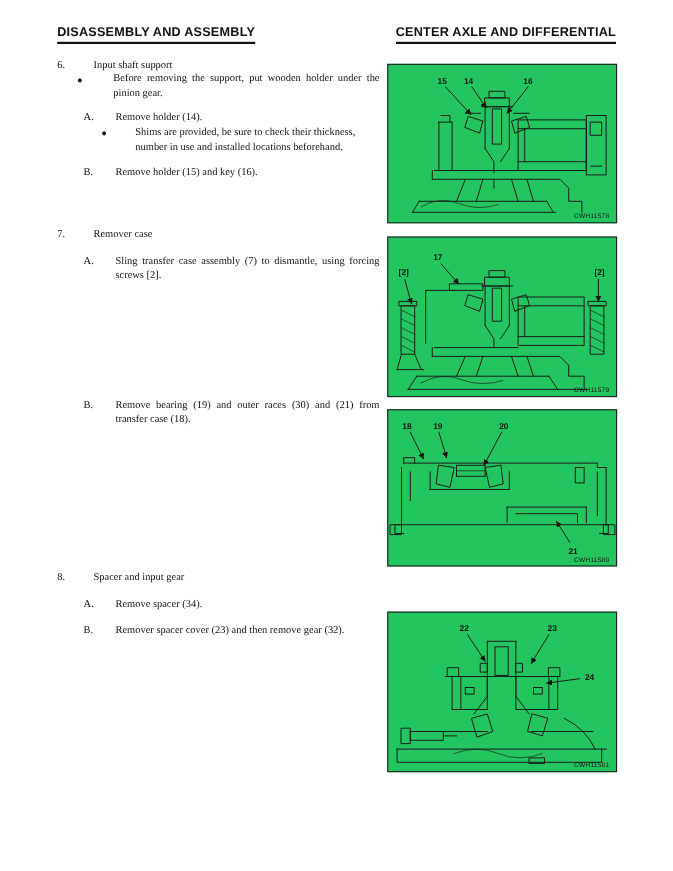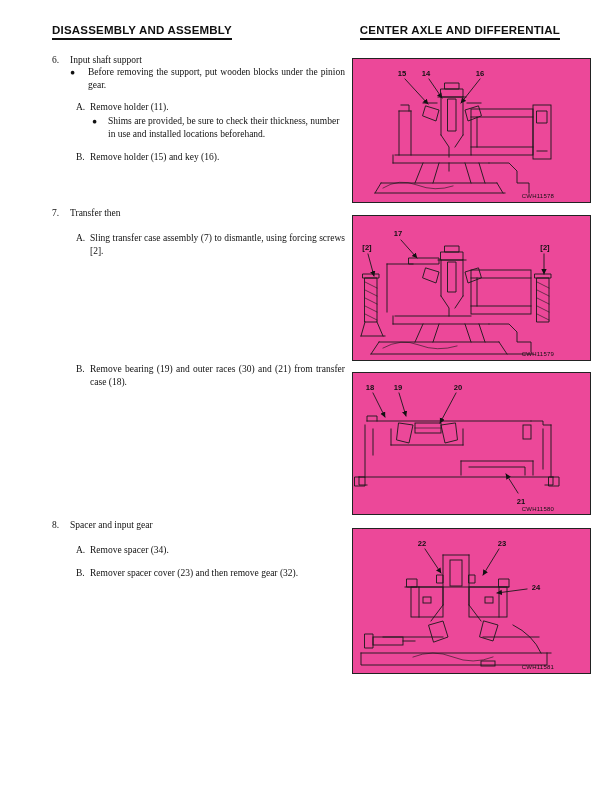--- a/index.html
+++ b/index.html
@@ -13,33 +13,33 @@
     position:absolute; top:24px;
     font-family:"Liberation Sans", sans-serif; font-weight:bold;
     font-size:11.5px; letter-spacing:.2px;
     border-bottom:2px solid #111; padding-bottom:2px; white-space:nowrap;
   }
   .hdr-left  { left:52px; }
   .hdr-right { right:52px; }
   
   .row { position:absolute; display:flex; font-size:9.5px; line-height:12.5px; }
   .row .lbl { flex:0 0 auto; }
-  .row .txt { flex:1 1 auto; }
+  .row .txt { flex:1 1 auto;margin-left:15px; }
   .just { text-align:justify; text-align-last:left; }
   .w-title { left:52px; width:293px; }
   .w-title .lbl { width:18px; }
   .w-note  { left:70px; width:275px; }
   .w-note  .lbl { width:18px; }
   .w-step  { left:76px; width:269px; }
   .w-step  .lbl { width:14px; }
   .w-sub   { left:92px; width:253px; }
   .w-sub   .lbl { width:16px; }
   .bullet { font-size:8.5px; }
   
-  .fig { position:absolute; left:352px; width:239px; border:1px solid #222; background:#ec4899; box-sizing:border-box; }
+  .fig { position:absolute; left:352px; width:209px; border:1px solid #222; background:#22c55e; box-sizing:border-box; }
   .fig svg { display:block; }
   .callout { font-family:"Liberation Sans", sans-serif; font-size:7.6px; font-weight:bold; fill:#111; }
   .figcode { font-family:"Liberation Sans", sans-serif; font-size:6px; fill:#111; letter-spacing:.2px; }
   .art { stroke:#1a1a1a; fill:none; stroke-width:.9; stroke-linecap:square; stroke-linejoin:miter; }
   .thin { stroke-width:.6; }
   
   .ftr {
     position:absolute; top:748px; font-family:Liberation Mono, monospace;
     font-size:11px; white-space:nowrap;margin-top:44px;
   }
@@ -53,38 +53,38 @@
 
   <div class="hdr hdr-right">CENTER AXLE AND DIFFERENTIAL</div>
   <div class="hdr hdr-left">DISASSEMBLY AND ASSEMBLY</div>
 
   <div class="row w-title" style="top:54px">
     <span class="lbl">6.</span>
     <span class="txt">Input shaft support</span>
   </div>
   <div class="row w-note" style="top:66px">
     <span class="lbl bullet">●</span>
-    <span class="txt just">Before removing the support, put wooden blocks under the pinion gear.</span>
+    <span class="txt just">Before removing the support, put wooden holder under the pinion gear.</span>
   </div>
   <div class="row w-step" style="top:101px">
     <span class="lbl">A.</span>
-    <span class="txt">Remove holder (11).</span>
+    <span class="txt">Remove holder (14).</span>
   </div>
   <div class="row w-sub" style="top:115px">
     <span class="lbl bullet">●</span>
     <span class="txt">Shims are provided, be sure to check their thickness, number in use and installed locations beforehand.</span>
   </div>
   <div class="row w-step" style="top:151px">
     <span class="lbl">B.</span>
     <span class="txt">Remove holder (15) and key (16).</span>
   </div>
 
   <div class="row w-title" style="top:207px">
     <span class="lbl">7.</span>
-    <span class="txt">Transfer then</span>
+    <span class="txt">Remover case</span>
   </div>
   <div class="row w-step" style="top:232px">
     <span class="lbl">A.</span>
     <span class="txt just">Sling transfer case assembly (7) to dismantle, using forcing screws [2].</span>
   </div>
   <div class="row w-step" style="top:363px">
     <span class="lbl">B.</span>
     <span class="txt just">Remove bearing (19) and outer races (30) and (21) from transfer case (18).</span>
   </div>
 
@@ -220,21 +220,21 @@
         <path d="M108,88 v14 M180,88 v14 M108,88 h72 M116,94 h56 v8"></path>
       </g>
       <text class="callout" x="17" y="17" text-anchor="middle">18</text>
       <text class="callout" x="45" y="17" text-anchor="middle">19</text>
       <text class="callout" x="105" y="17" text-anchor="middle">20</text>
       <text class="callout" x="168" y="131" text-anchor="middle">21</text>
       <text class="figcode" x="201" y="138" text-anchor="end">CWH11580</text>
     </svg>
   </div>
 
-  <div class="fig" style="top:528px;height:146px">
+  <div class="fig" style="top:556px;height:146px">
     <svg width="207" height="144" viewBox="0 0 207 144">
       <defs>
         <marker id="a4" markerWidth="8" markerHeight="8" refX="5.5" refY="3" orient="auto">
           <path d="M0,0 L6,3 L0,6 z" fill="#111"></path>
         </marker>
       </defs>
       <g class="art">
 
         <path d="M72,20 L88,44" marker-end="url(#a4)"></path>
         <path d="M146,20 L130,46" marker-end="url(#a4)"></path>

